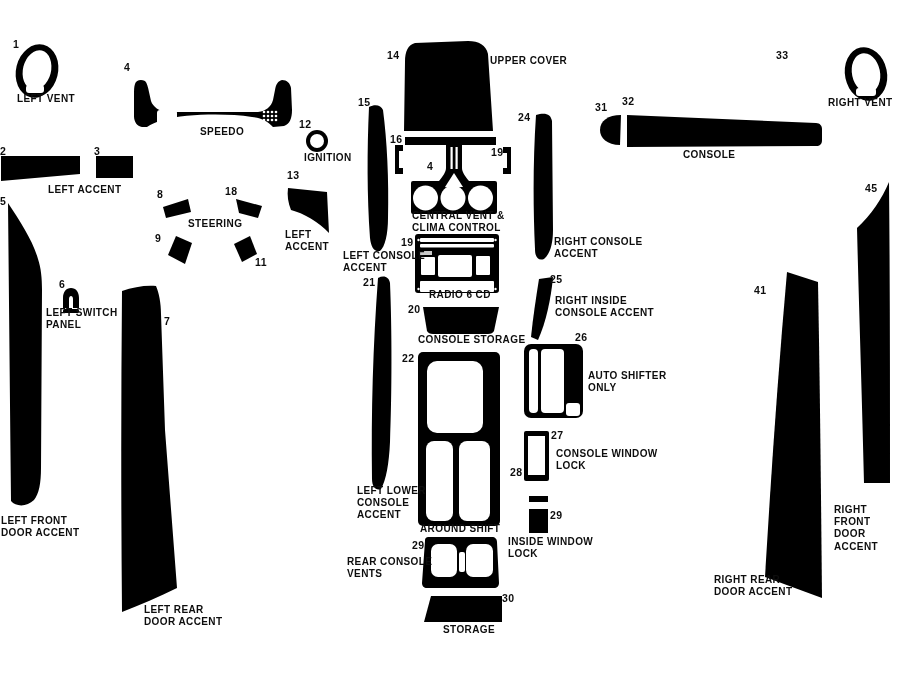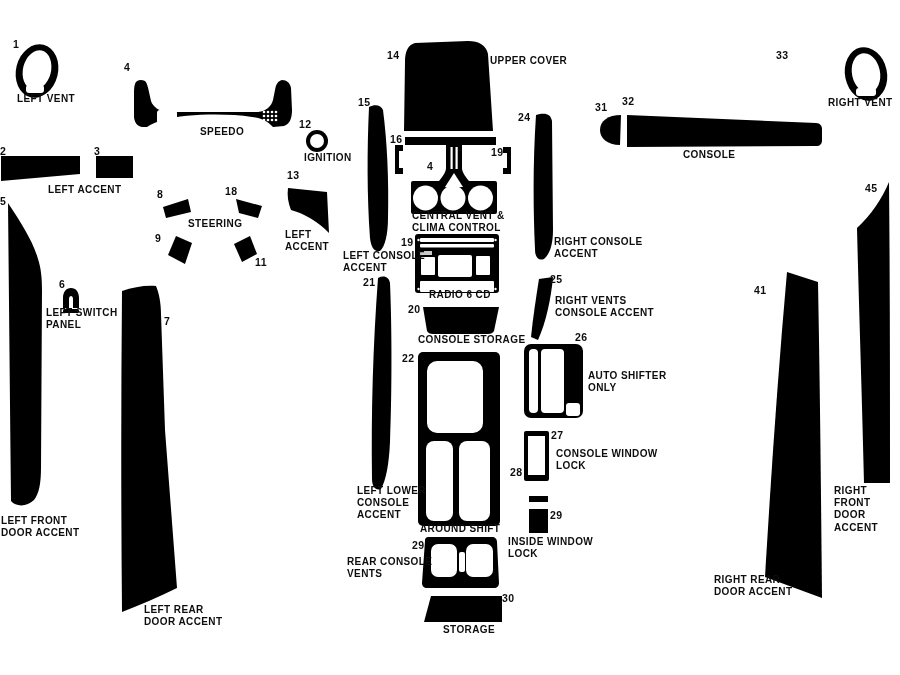--- a/index.html
+++ b/index.html
@@ -211,36 +211,36 @@
   <div class="lbl" style="left:144px;top:604px">LEFT REAR
 DOOR ACCENT</div>
   <div class="lbl" style="left:490px;top:55px">UPPER COVER</div>
   <div class="lbl" style="left:412px;top:210px">CENTRAL VENT &amp;
 CLIMA CONTROL</div>
   <div class="lbl" style="left:343px;top:250px">LEFT CONSOLE
 ACCENT</div>
   <div class="lbl" style="left:429px;top:289px">RADIO 6 CD</div>
   <div class="lbl" style="left:554px;top:236px">RIGHT CONSOLE
 ACCENT</div>
-  <div class="lbl" style="left:555px;top:295px">RIGHT VENTS
+  <div class="lbl" style="left:555px;top:295px">RIGHT INSIDE
 CONSOLE ACCENT</div>
   <div class="lbl" style="left:418px;top:334px">CONSOLE STORAGE</div>
   <div class="lbl" style="left:588px;top:370px">AUTO SHIFTER
 ONLY</div>
   <div class="lbl" style="left:556px;top:448px">CONSOLE  WINDOW
 LOCK</div>
   <div class="lbl" style="left:357px;top:485px">LEFT LOWER
 CONSOLE
 ACCENT</div>
   <div class="lbl" style="left:420px;top:523px">AROUND SHIFT</div>
   <div class="lbl" style="left:508px;top:536px">INSIDE WINDOW
 LOCK</div>
   <div class="lbl" style="left:347px;top:556px">REAR CONSOLE
 VENTS</div>
   <div class="lbl" style="left:443px;top:624px">STORAGE</div>
   <div class="lbl" style="left:683px;top:149px">CONSOLE</div>
   <div class="lbl" style="left:828px;top:97px">RIGHT VENT</div>
-  <div class="lbl" style="left:834px;top:485px">RIGHT FRONT
+  <div class="lbl" style="left:834px;top:504px">RIGHT FRONT
 DOOR ACCENT</div>
   <div class="lbl" style="left:714px;top:574px">RIGHT REAR
 DOOR ACCENT</div>
 
 </div>
 
 </body></html>

